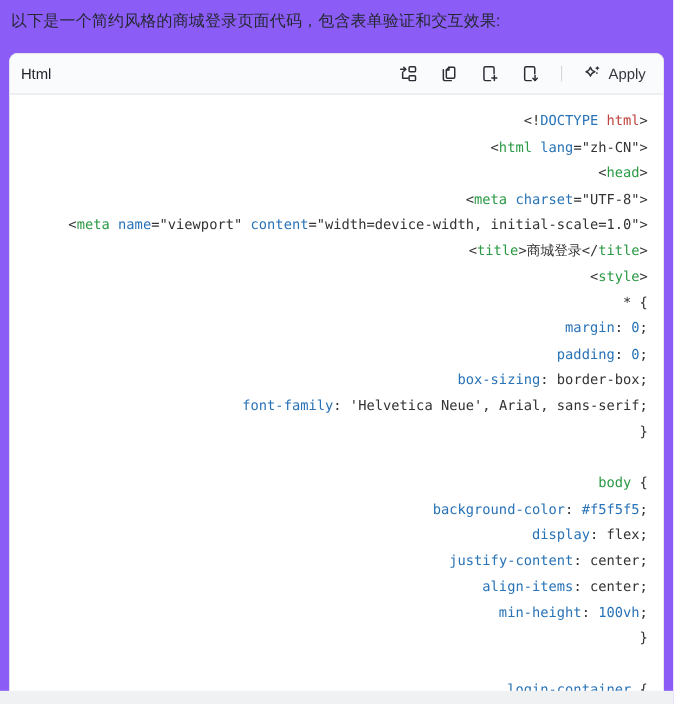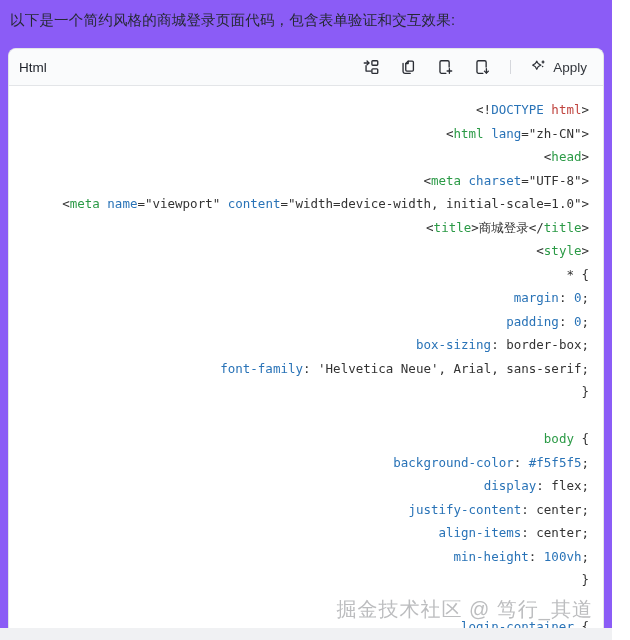--- a/index.html
+++ b/index.html
@@ -135,19 +135,18 @@
           <span>Apply</span>
         </button>
 
       </div>
     </div>
 
     <div class="code-area">
       <pre class="code" id="code"><div class="cl"><span class="tok-n">&lt;!</span><span class="tok-a">DOCTYPE</span><span class="tok-r"> html</span><span class="tok-n">&gt;</span></div><div class="cl"><span class="tok-n">&lt;</span><span class="tok-t">html</span><span class="tok-n"> </span><span class="tok-a">lang</span><span class="tok-n">="zh-CN"&gt;</span></div><div class="cl"><span class="tok-n">&lt;</span><span class="tok-t">head</span><span class="tok-n">&gt;</span></div><div class="cl"><span class="tok-n">    &lt;</span><span class="tok-t">meta</span><span class="tok-n"> </span><span class="tok-a">charset</span><span class="tok-n">="UTF-8"&gt;</span></div><div class="cl"><span class="tok-n">    &lt;</span><span class="tok-t">meta</span><span class="tok-n"> </span><span class="tok-a">name</span><span class="tok-n">="viewport" </span><span class="tok-a">content</span><span class="tok-n">="width=device-width, initial-scale=1.0"&gt;</span></div><div class="cl"><span class="tok-n">    &lt;</span><span class="tok-t">title</span><span class="tok-n">&gt;商城登录&lt;/</span><span class="tok-t">title</span><span class="tok-n">&gt;</span></div><div class="cl"><span class="tok-n">    &lt;</span><span class="tok-t">style</span><span class="tok-n">&gt;</span></div><div class="cl"><span class="tok-n">        * {</span></div><div class="cl"><span class="tok-n">            </span><span class="tok-a">margin</span><span class="tok-n">: </span><span class="tok-a">0</span><span class="tok-n">;</span></div><div class="cl"><span class="tok-n">            </span><span class="tok-a">padding</span><span class="tok-n">: </span><span class="tok-a">0</span><span class="tok-n">;</span></div><div class="cl"><span class="tok-n">            </span><span class="tok-a">box-sizing</span><span class="tok-n">: border-box;</span></div><div class="cl"><span class="tok-n">            </span><span class="tok-a">font-family</span><span class="tok-n">: 'Helvetica Neue', Arial, sans-serif;</span></div><div class="cl"><span class="tok-n">        }</span></div><div class="cl">&nbsp;</div><div class="cl"><span class="tok-n">        </span><span class="tok-t">body</span><span class="tok-n"> {</span></div><div class="cl"><span class="tok-n">            </span><span class="tok-a">background-color</span><span class="tok-n">: </span><span class="tok-a">#f5f5f5</span><span class="tok-n">;</span></div><div class="cl"><span class="tok-n">            </span><span class="tok-a">display</span><span class="tok-n">: flex;</span></div><div class="cl"><span class="tok-n">            </span><span class="tok-a">justify-content</span><span class="tok-n">: center;</span></div><div class="cl"><span class="tok-n">            </span><span class="tok-a">align-items</span><span class="tok-n">: center;</span></div><div class="cl"><span class="tok-n">            </span><span class="tok-a">min-height</span><span class="tok-n">: </span><span class="tok-a">100vh</span><span class="tok-n">;</span></div><div class="cl"><span class="tok-n">        }</span></div><div class="cl">&nbsp;</div><div class="cl"><span class="tok-n">        </span><span class="tok-a">.login-container</span><span class="tok-n"> {</span></div></pre>
     </div>
 
-    <div class="watermark">掘金技术社区 @ 笃行_其道</div>
 
   </div>
 
   <div class="bottom-strip"></div>
 
 </div>
 
 </body></html>

